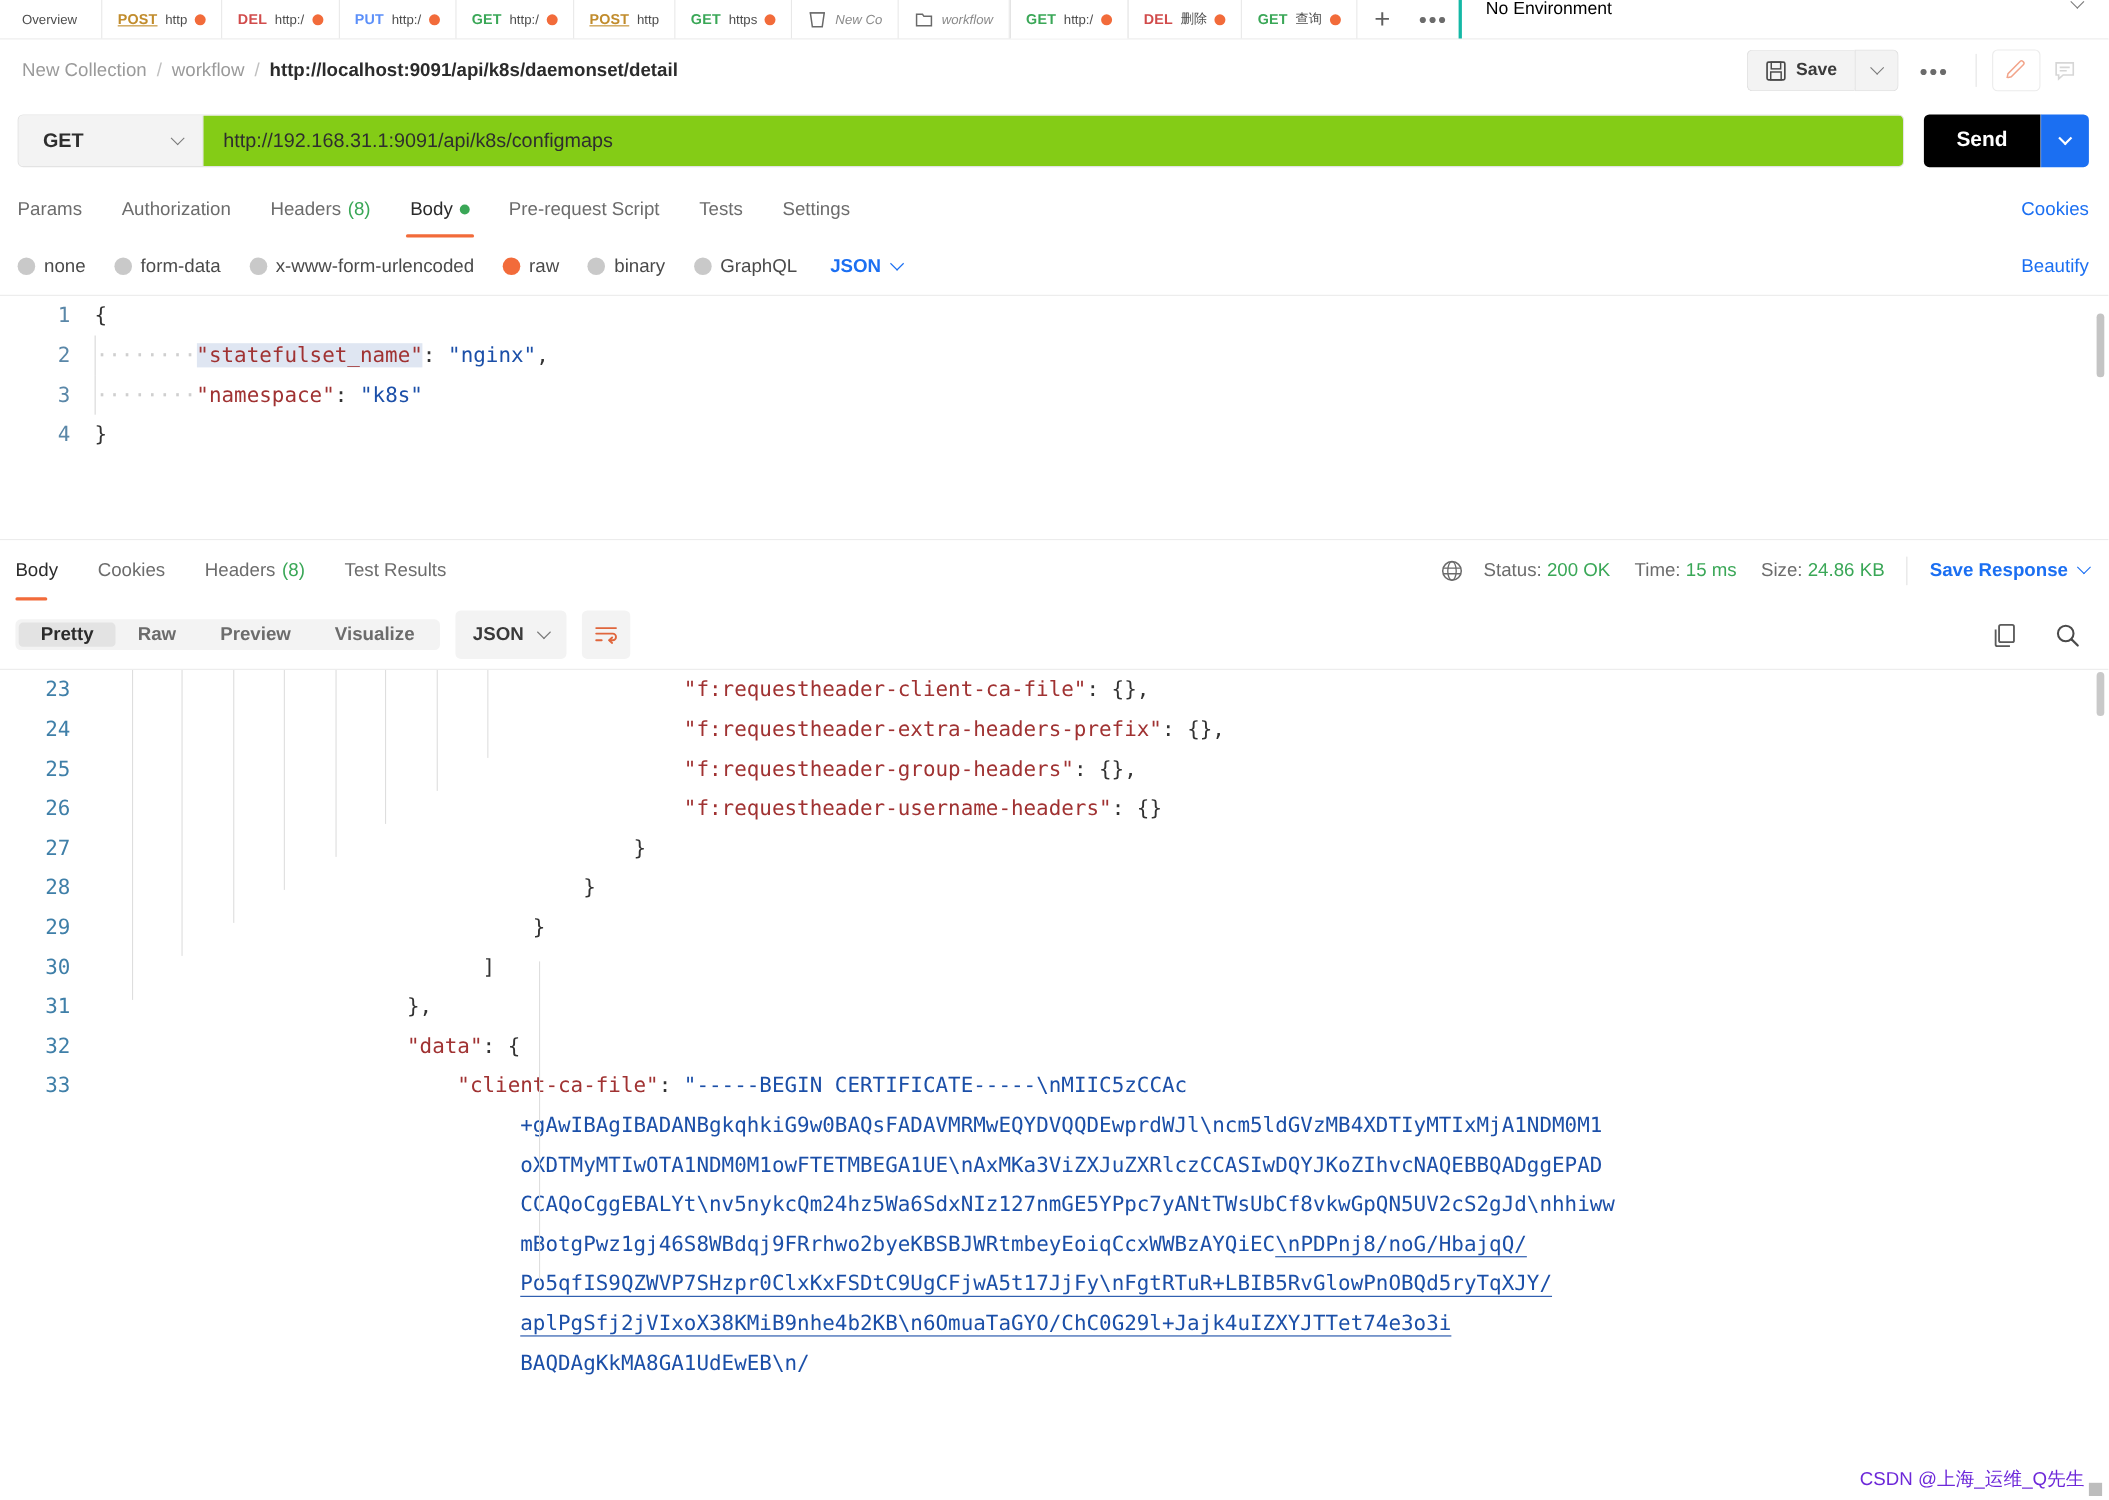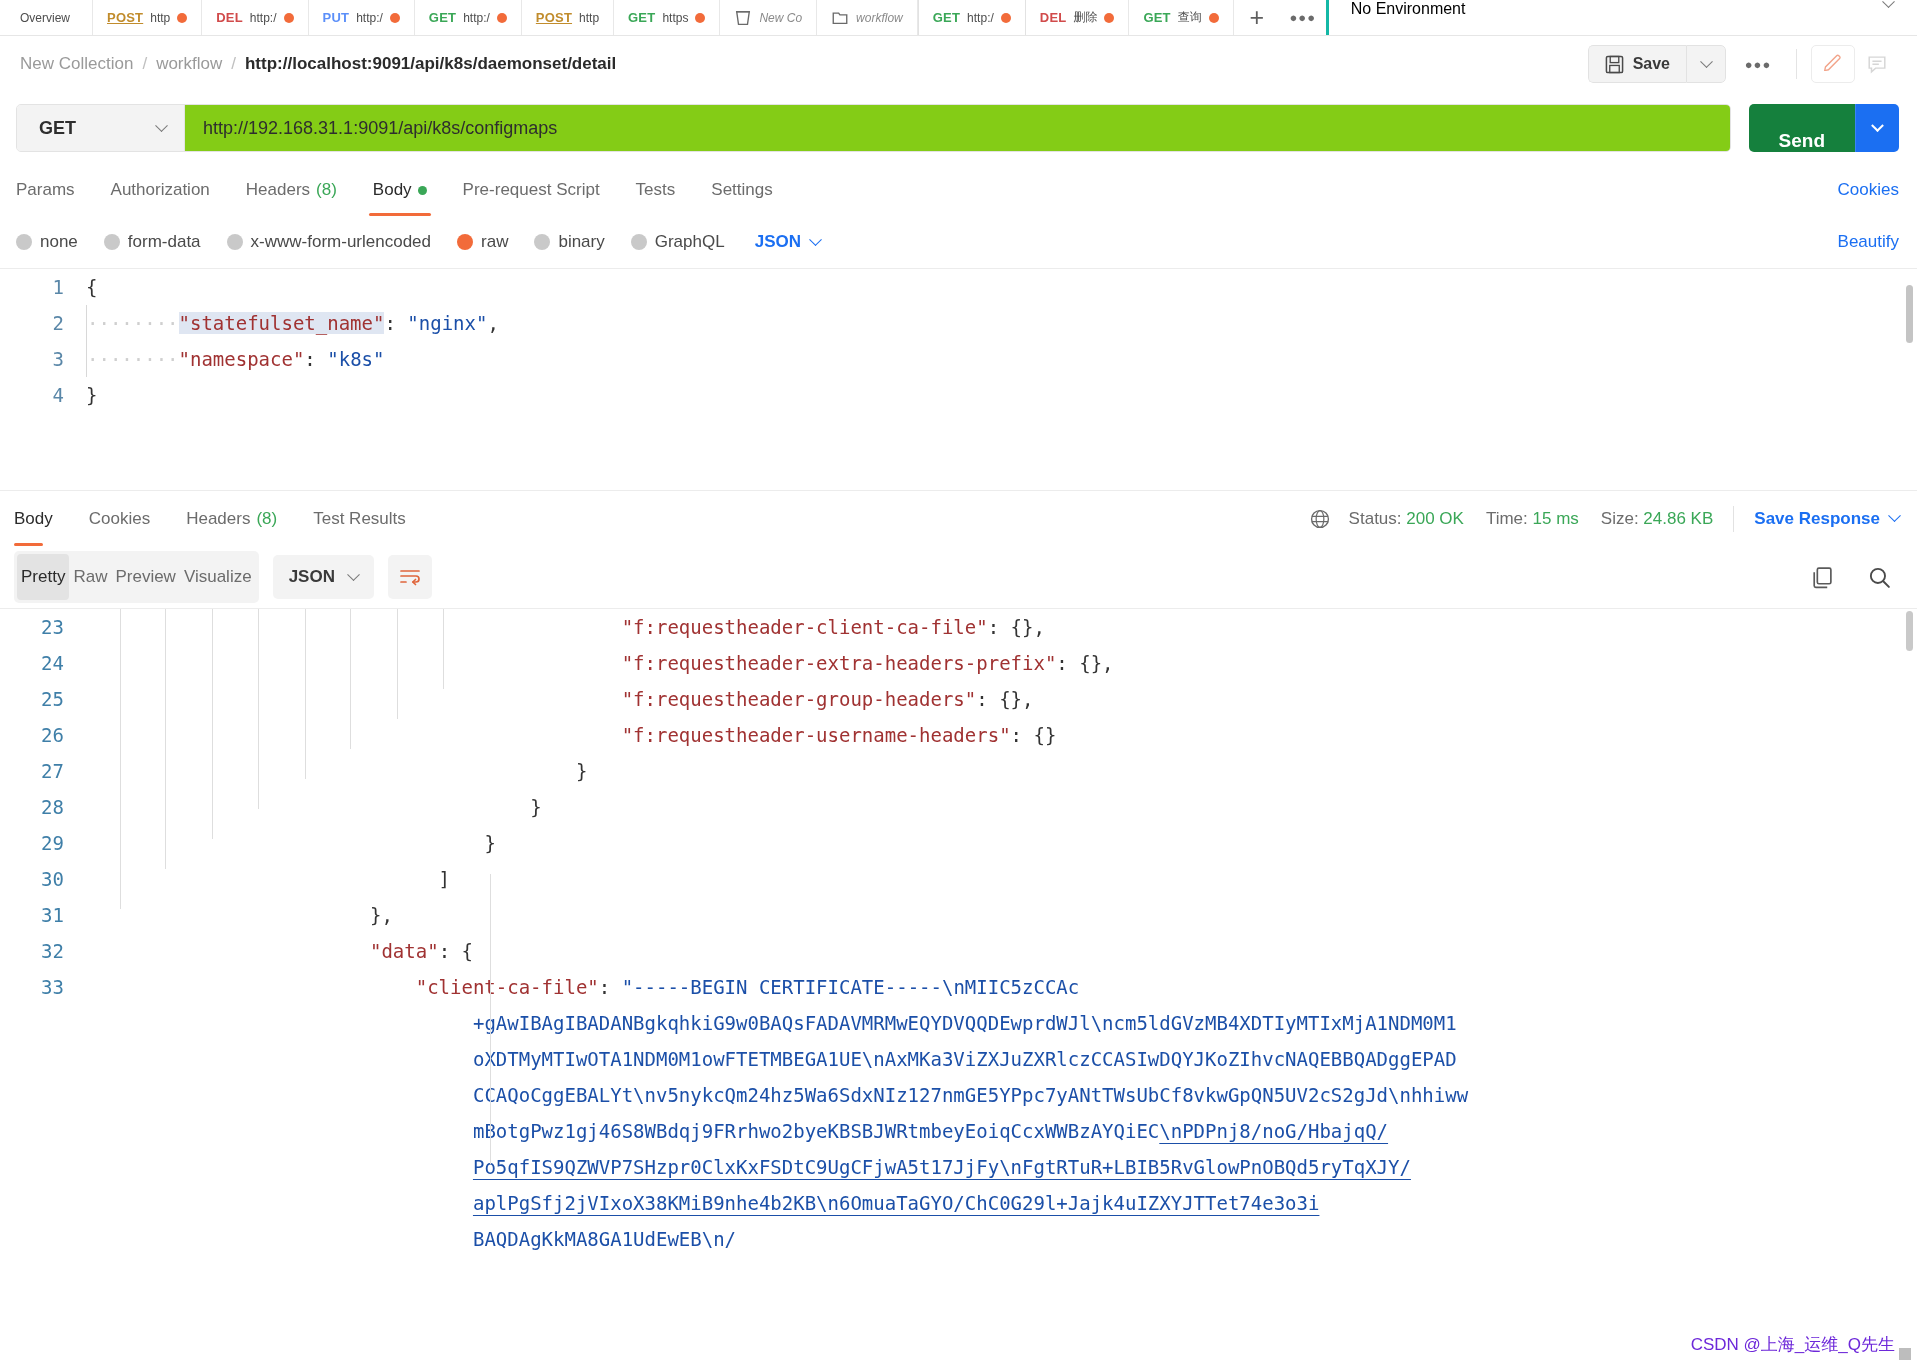--- a/index.html
+++ b/index.html
@@ -84,23 +84,23 @@
   .urlrow { height:72px; min-height:72px; display:flex; align-items:center; padding: 0 18px 0 16px; gap:0; }
   .urlbar { display:flex; flex:1; height:48px; border:1px solid #e3e3e3; border-radius:5px; overflow:hidden; background:#fff;}
   .method-sel {
     width:168px; display:flex; align-items:center; justify-content:space-between;
     padding: 0 18px 0 22px; background:#f3f3f3; border-right:1px solid #e3e3e3;
     font-size:18px; font-weight:700; color:#2e2e2e; cursor:pointer;
   }
   .url-input { flex:1; display:flex; align-items:center; padding: 0 18px; font-size:18px; color:#2e2e2e; background:#84cc16; }
   .sendgrp { display:flex; margin-left:18px; }
   .send-btn {
-    background:#15803d; color:#fff; font-size:19px; font-weight:700;
+    background:#000000; color:#fff; font-size:19px; font-weight:700;
     padding: 0 30px; height:48px; border-radius:5px 0 0 5px;
-    display:flex; align-items:flex-end; cursor:pointer;
+    display:flex; align-items:center; cursor:pointer;
   }
   .send-caret { background:#1b6ff2; width:44px; height:48px; border-radius:0 5px 5px 0;
      display:flex; align-items:center; justify-content:center; cursor:pointer; border-left:1px solid #3b84f5;}
   .chev-w { display:inline-block; width:9px; height:9px; border-right:2px solid #fff; border-bottom:2px solid #fff; transform: rotate(45deg) translate(-2px,-2px); }
 
   
   .reqtabs { height:52px; min-height:52px; display:flex; align-items:stretch; padding: 0 18px 0 16px; }
   .rtab { display:flex; align-items:center; gap:6px; padding: 0 18px; font-size:17px; color:#6c6c6c; cursor:pointer; position:relative; }
   .rtab:first-child { padding-left: 0; }
   .rtab.active { color:#2b2b2b; }
@@ -154,21 +154,21 @@
   }
   .resp-head .spacer { flex:1; }
   .status-grp { display:flex; align-items:center; gap:22px; font-size:17px; color:#6c6c6c;}
   .status-grp .val { color:#3aa757; }
   .globe { width:22px; height:22px; }
   .sep-v { width:1px; height:26px; background:#e2e2e2; margin: 0 20px;}
   .save-resp { color:#1b6ff2; font-size:17px; font-weight:700; display:flex; align-items:center; gap:10px; cursor:pointer;}
 
   .resp-tools { height:62px; min-height:62px; display:flex; align-items:center; padding: 0 18px 0 14px; gap:0;}
   .seg { display:flex; background:#f3f3f3; border-radius:5px; padding:3px; }
-  .seg-item { padding: 0 4px; height:46px; display:flex; align-items:center; font-size:17px; color:#6c6c6c; border-radius:4px; cursor:pointer;}
+  .seg-item { padding: 0 20px; height:22px; display:flex; align-items:center; font-size:17px; color:#6c6c6c; border-radius:4px; cursor:pointer;font-weight:bold;}
   .seg-item.active { background:#e3e3e3; color:#2b2b2b; }
   .fmt-sel { display:flex; align-items:center; gap:14px; background:#f3f3f3; border-radius:5px; height:44px; padding: 0 16px; margin-left:14px; font-size:17px; font-weight:700; color:#3a3a3a; cursor:pointer;}
   .wrap-btn { width:44px; height:44px; background:#f3f3f3; border-radius:5px; margin-left:14px; display:flex;align-items:center;justify-content:center; cursor:pointer;}
   .resp-tools .spacer { flex:1; }
   .tool-ico { width:40px; height:40px; display:flex; align-items:center; justify-content:center; margin-left:18px; cursor:pointer; color:#5a5a5a;}
 
   
   .resp-body { position:relative; flex:1; overflow:hidden; border-top:1px solid #ececec; background:#fff;}
   .rcode { font-family: "DejaVu Sans Mono","Liberation Mono",monospace; font-size:19px; line-height:36px; }
   .rline { display:flex; align-items:flex-start; white-space:pre; height:36px;}

